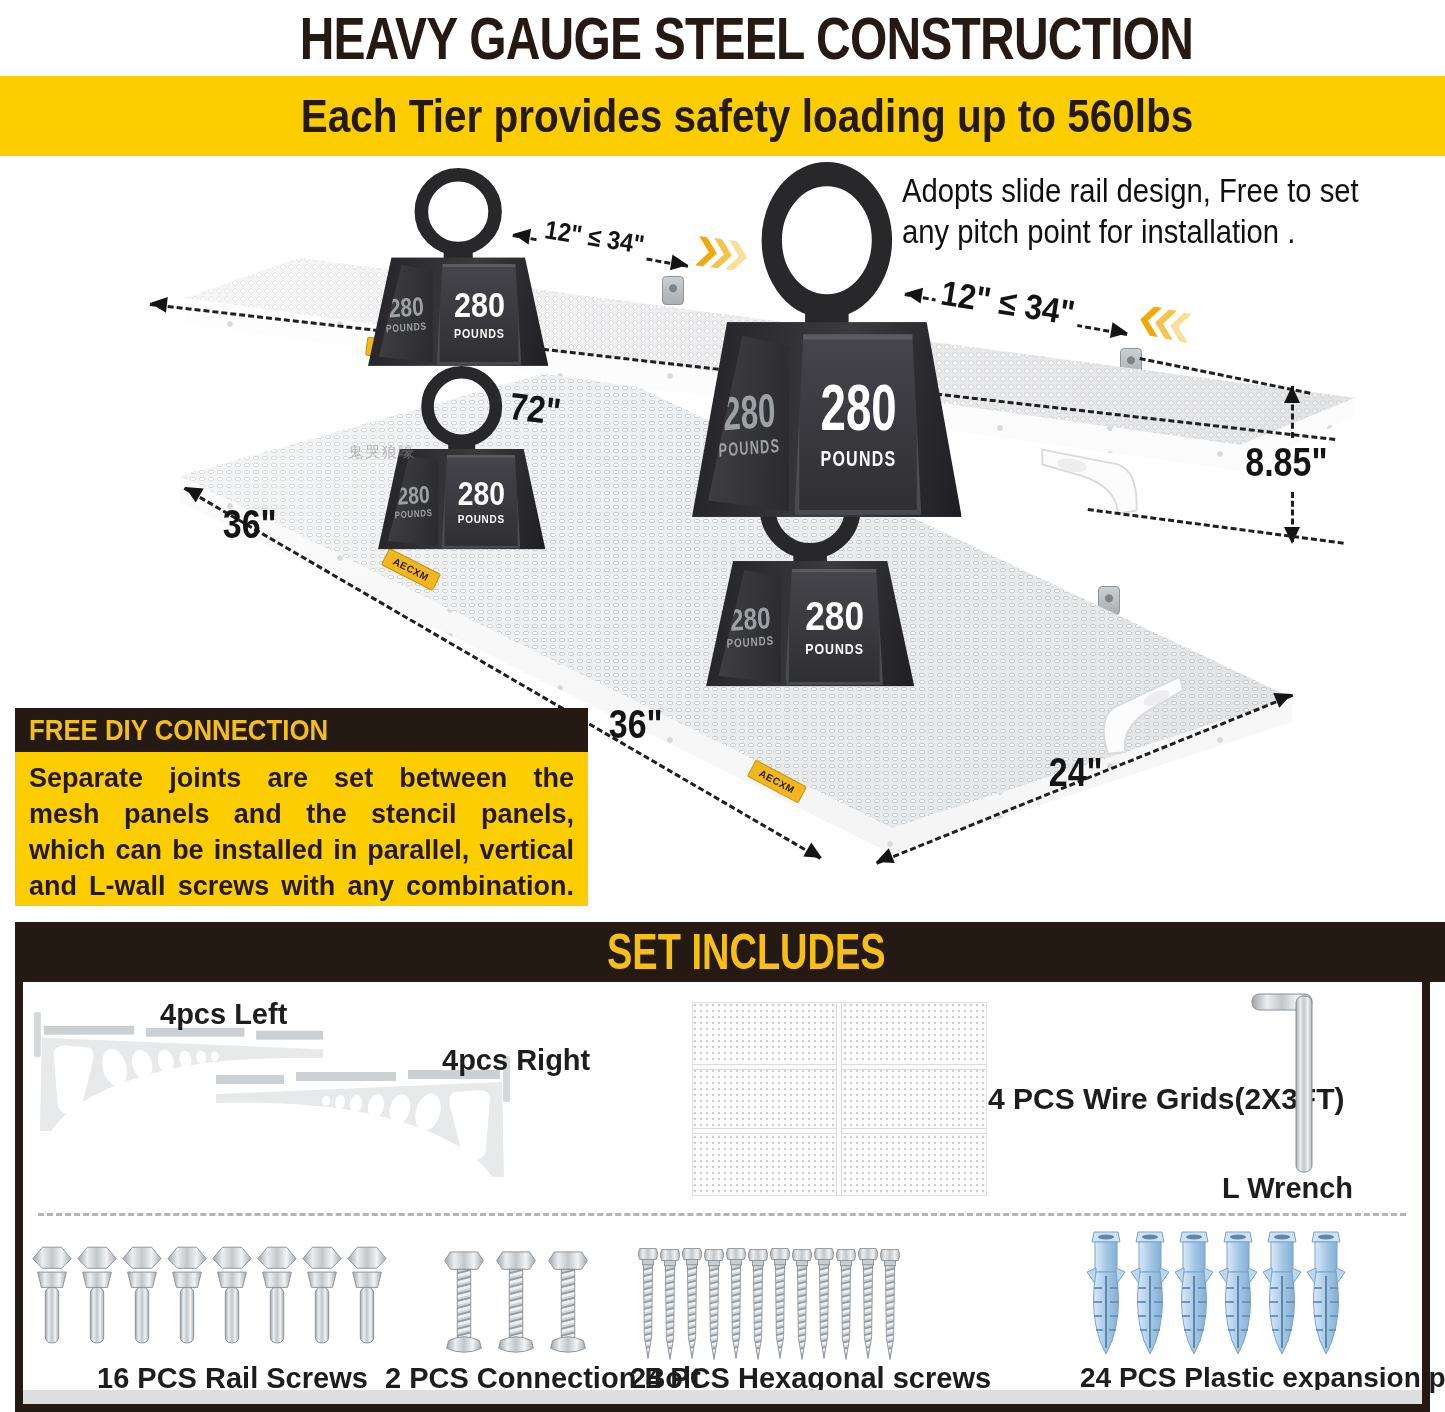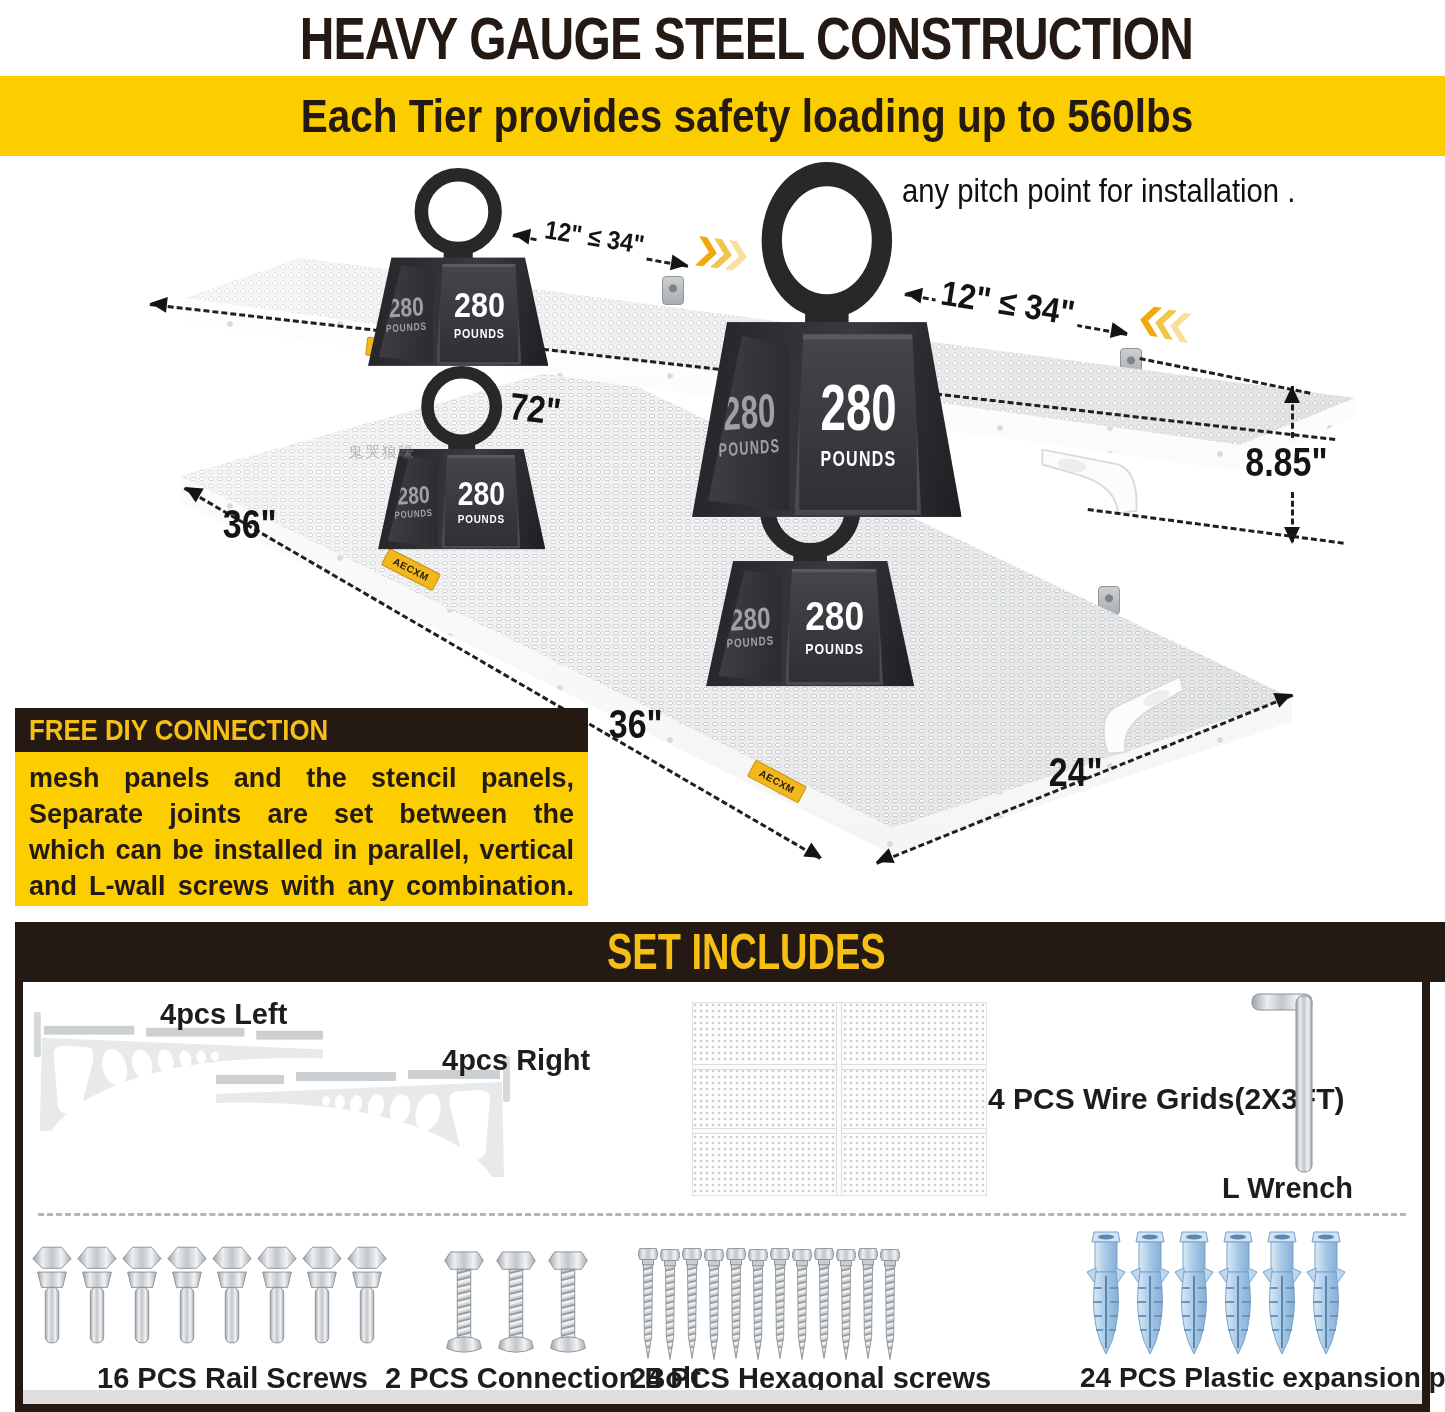--- a/index.html
+++ b/index.html
@@ -260,20 +260,21 @@
           <div class="wu">POUNDS</div>
         </div>
       <div class="w-face w-front">
           <div class="wv">280</div>
           <div class="wu">POUNDS</div>
         </div>
     </div>
   </div>
 
   <div class="abs note">
+    <div><span class="condL">Adopts slide rail design, Free to set</span></div>
     <div><span class="condL">any pitch point for installation .</span></div>
   </div>
 
   <div class="dash" style="left:513px;top:234px;width:178px;transform:rotate(10deg)"></div>
   <div class="ah" style="left:513px;top:234px;transform:rotate(189deg) translate(-17px,-8px)"></div>
   <div class="ah" style="left:688px;top:265px;transform:rotate(9deg) translate(-17px,-8px)"></div>
   <div class="num numbg" style="left:534px;top:222px;font-size:26px;transform:rotate(9deg) scaleX(.9)">12" ≤ 34"</div>
   <svg class="chev" style="left:697px;top:231px;width:20px;height:42px;fill:#efa90d;transform:rotate(8deg)">
       <use href="#sChev"></use>
     </svg>
@@ -316,22 +317,22 @@
   <div class="ah" style="left:876px;top:862px;transform:rotate(158deg) translate(-17px,-8px)"></div>
   <div class="ah" style="left:1292px;top:694px;transform:rotate(-22deg) translate(-17px,-8px)"></div>
   <div class="num" style="left:1044px;top:750px;font-size:40px;transform:scaleX(.85)">24"</div>
 
   <div class="wm" style="left:348px;top:443px">鬼哭狼嚎</div>
 
   <div class="abs diy-head">
     <span class="condL">FREE DIY CONNECTION</span>
   </div>
   <div class="abs diy-body">
+    <div class="diy-line">Separate joints are set between the</div>
     <div class="diy-line">mesh panels and the stencil panels,</div>
-    <div class="diy-line">Separate joints are set between the</div>
     <div class="diy-line">which can be installed in parallel, vertical</div>
     <div class="diy-line">and L-wall screws with any combination.</div>
   </div>
 
   <div class="abs set-panel"></div>
   <div class="abs set-head cx">
     <span>SET INCLUDES</span>
   </div>
 
   <svg class="abs" style="left:32px;top:1006px;width:295px;height:138px">

